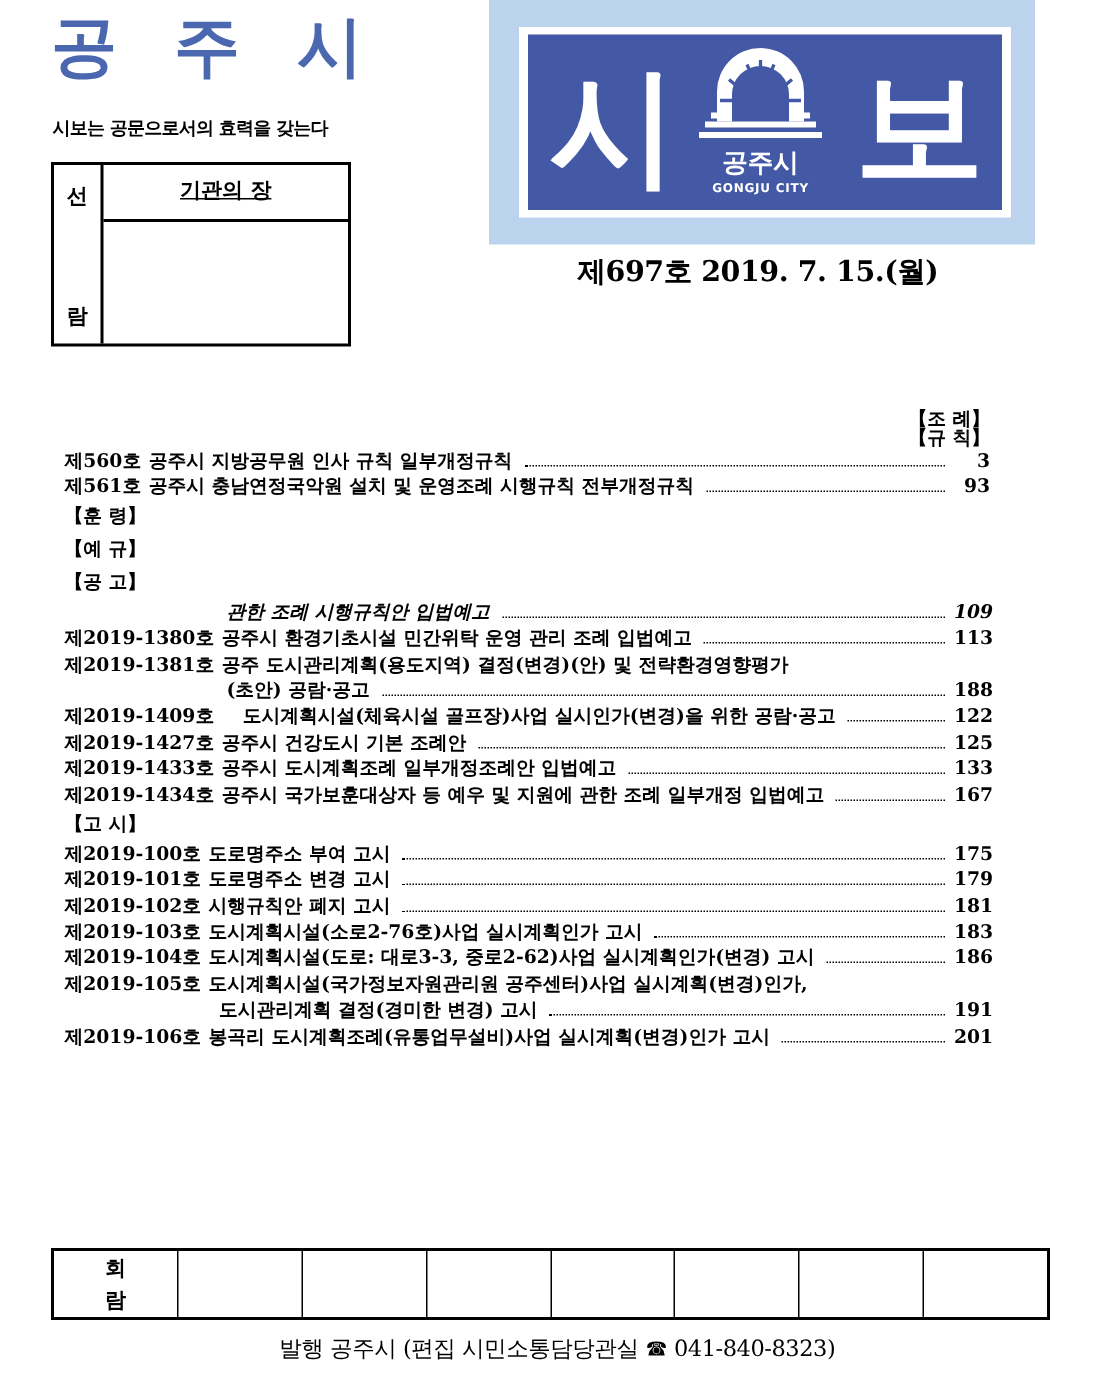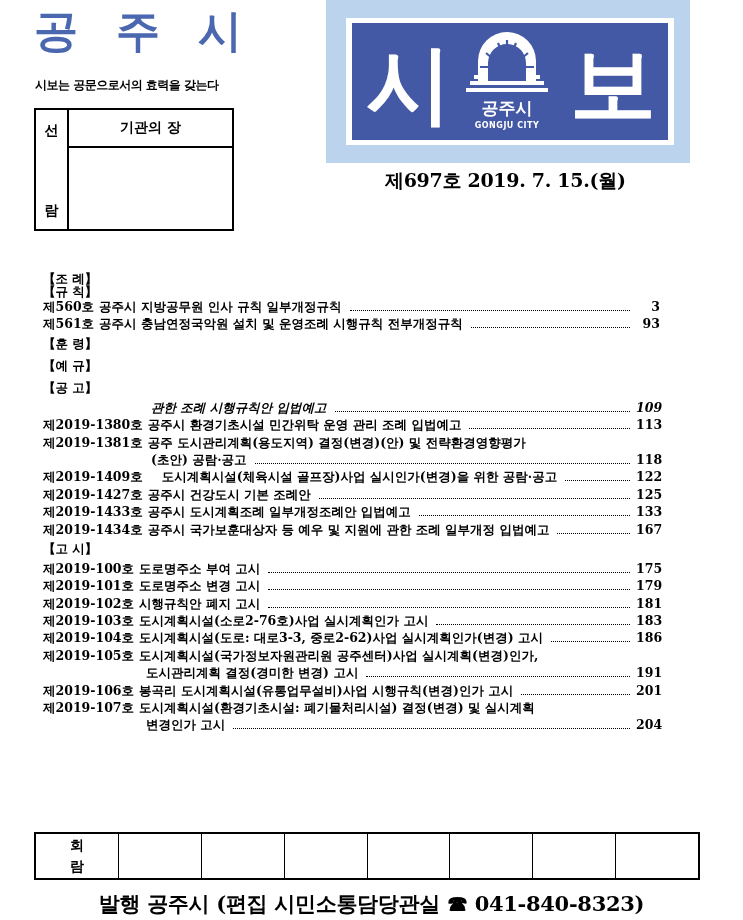--- a/index.html
+++ b/index.html
@@ -9,52 +9,52 @@
     .city-title { position: absolute; left: 34px; top: 2px; font-family: "DejaVu Sans", sans-serif;
                   font-weight: bold; font-size: 44px; color: #4a67b0; letter-spacing: 38px; }
     .motto { position: absolute; left: 35px; top: 77px; font-size: 12px; font-weight: bold; letter-spacing: -0.5px; }
 
     .sunram { position: absolute; left: 34px; top: 108px; width: 200px; height: 123px;
               border: 2px solid #000; box-sizing: border-box; }
     .sunram .left { position: absolute; left: 0; top: 0; width: 33px; height: 100%; border-right: 2px solid #000; box-sizing: border-box; }
     .sunram .left .c1 { position: absolute; top: 12px; width: 100%; text-align: center; font-weight: bold; font-size: 14px; }
     .sunram .left .c2 { position: absolute; top: 92px; width: 100%; text-align: center; font-weight: bold; font-size: 14px; }
     .sunram .hdr { position: absolute; left: 33px; top: 0; right: 0; height: 38px; border-bottom: 2px solid #000;
-                   box-sizing: border-box; text-align: center; line-height: 34px; font-weight: bold; font-size: 14px; }
+                   box-sizing: border-box; text-align: center; line-height: 34px; font-weight: bold; font-size: 14px; text-decoration: underline; }
 
     .banner { position: absolute; left: 326px; top: 0; width: 364px; height: 163px; background: #bcd3ee; }
     .banner-inner { position: absolute; left: 20px; top: 18px; width: 328px; height: 127px; background: #ffffff; }
     .banner-blue { position: absolute; left: 6px; top: 5px; width: 316px; height: 117px; background: #4459a6; }
     .b-char { position: absolute; color: #ffffff; font-family: "DejaVu Sans", sans-serif; font-weight: bold; }
     .b-si { left: 14px; top: 4px; font-size: 86px; }
     .b-bo { left: 218px; top: 4px; font-size: 86px; }
     .logo { position: absolute; left: 112px; top: 8px; width: 86px; height: 104px; }
     .logo-ko { position: absolute; left: 0; top: 66px; width: 100%; text-align: center; color: #fff;
                font-family: "DejaVu Sans", sans-serif; font-weight: bold; font-size: 17px; }
     .logo-en { position: absolute; left: 0; top: 90px; width: 100%; text-align: center; color: #fff;
                font-family: "DejaVu Sans", sans-serif; font-weight: bold; font-size: 8px; letter-spacing: 0.5px; }
 
     .issue { position: absolute; left: 385px; top: 168px; font-size: 19px; font-weight: bold; letter-spacing: -0.3px; }
 
     .toc { position: absolute; left: 43px; top: 272px; width: 617px; font-size: 12.5px; font-weight: bold; line-height: 17.4px; }
     .toc .sec { height: 17.4px; white-space: nowrap; }
-    .toc .sec.tight { height: 13px; line-height: 13px; }
+    .toc .sec.tight { height: 13px; line-height: 13px; text-align: right; }
     .entry { position: relative; white-space: nowrap; }
     .entry .row { display: flex; align-items: baseline; height: 17.4px; }
     .entry .num { flex: none; }
     .entry .ttl { flex: none; }
     .entry .dots { flex: 1 1 auto; border-bottom: 1px dotted #000; margin: 0 6px 4px 8px; height: 1px; min-width: 8px; }
     .entry .pg { flex: none; width: 24px; text-align: right; }
 
     .hoeram { position: absolute; left: 34px; top: 832px; width: 666px; height: 48px; border: 2px solid #000; box-sizing: border-box; display: flex; }
     .hoeram .cell { flex: 1; border-left: 1.5px solid #000; }
     .hoeram .cell.first { border-left: none; position: relative; flex: 1; }
     .hoeram .cell.first span { position: absolute; left: 0; width: 100%; text-align: center; font-weight: bold; font-size: 14px; }
 
-    .footer { position: absolute; left: 0; width: 743px; top: 890px; text-align: center; font-size: 21px; font-weight: bold; letter-spacing: -0.3px; }
+    .footer { position: absolute; left: 0; width: 743px; top: 890px; text-align: center; font-size: 15px; font-weight: normal; letter-spacing: -0.3px; }
   </style>
 </head>
 <body>
 
 <div class="city-title">공주시</div>
 <div class="motto">시보는 공문으로서의 효력을 갖는다</div>
 
 <div class="sunram">
   <div class="left">
     <div class="c1">선</div>
@@ -124,21 +124,21 @@
       </div>
     </div>
     <div class="entry">
       <div class="row">
         <span class="num">제2019-1381호</span>
         <span class="ttl" style="margin-left:5px">공주 도시관리계획(용도지역) 결정(변경)(안) 및 전략환경영향평가</span>
       </div>
       <div class="row" style="padding-left: 108px; height: 17.4px;">
         <span class="ttl">(초안) 공람·공고</span>
         <span class="dots"></span>
-        <span class="pg">118</span>
+        <span class="pg">188</span>
       </div>
     </div>
     <div class="entry">
       <div class="row">
         <span class="num">제2019-1409호</span>
         <span class="ttl" style="margin-left:19px">도시계획시설(체육시설 골프장)사업 실시인가(변경)을 위한 공람·공고</span>
         <span class="dots"></span>
         <span class="pg">122</span>
       </div>
     </div>
@@ -214,34 +214,23 @@
       </div>
       <div class="row" style="padding-left: 103px;">
         <span class="ttl">도시관리계획 결정(경미한 변경) 고시</span>
         <span class="dots"></span>
         <span class="pg">191</span>
       </div>
     </div>
     <div class="entry">
       <div class="row">
         <span class="num">제2019-106호</span>
-        <span class="ttl" style="margin-left:5px">봉곡리 도시계획시설(유통업무설비)사업 시행규칙(변경)인가 고시</span>
+        <span class="ttl" style="margin-left:5px">봉곡리 도시계획조례(유통업무설비)사업 실시계획(변경)인가 고시</span>
         <span class="dots"></span>
         <span class="pg">201</span>
-      </div>
-    </div>
-    <div class="entry">
-      <div class="row">
-        <span class="num">제2019-107호</span>
-        <span class="ttl" style="margin-left:5px">도시계획시설(환경기초시설: 폐기물처리시설) 결정(변경) 및 실시계획</span>
-      </div>
-      <div class="row" style="padding-left: 103px;">
-        <span class="ttl">변경인가 고시</span>
-        <span class="dots"></span>
-        <span class="pg">204</span>
       </div>
     </div>
   </div>
 
 <div class="hoeram" id="hoeram">
   <div class="cell first">
     <span style="top:3px">회</span>
     <span style="top:24px">람</span>
   </div>
 <div class="cell"></div>

